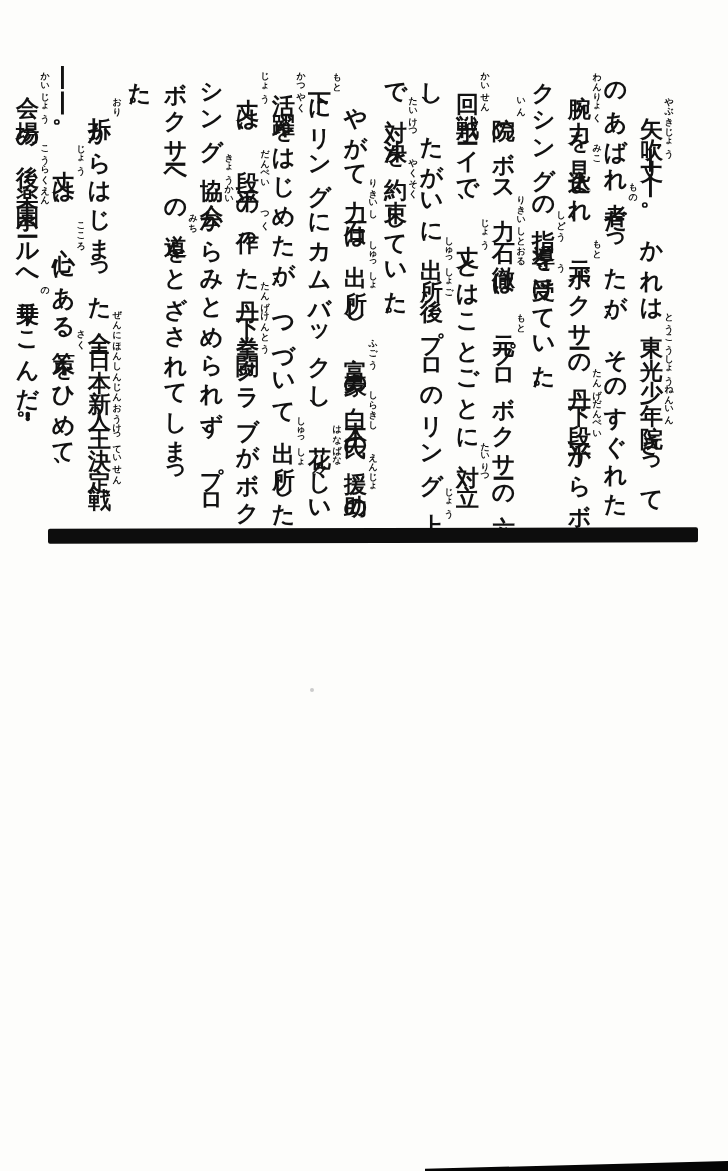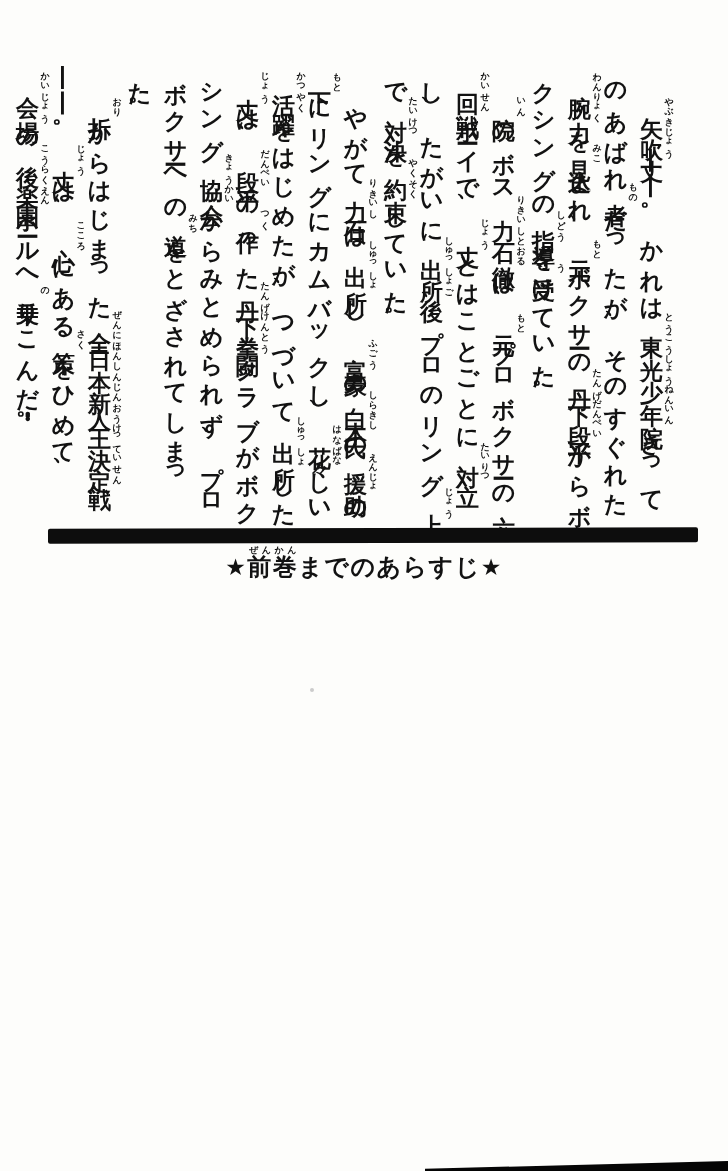--- a/index.html
+++ b/index.html
@@ -88,21 +88,18 @@
 
   <div class="synopsis">
     <p><ruby>矢吹丈<rt>やぶきじょう</rt></ruby>――。かれは<ruby>東光少年院<rt>とうこうしょうねんいん</rt></ruby>きってのあばれ<ruby>者<rt>もの</rt></ruby>だったが、そのすぐれた<ruby>腕力<rt>わんりょく</rt></ruby>を<ruby>見込<rt>みこ</rt></ruby>まれ、<ruby>元<rt>もと</rt></ruby>ボクサーの<ruby>丹下段平<rt>たんげだんぺい</rt></ruby>からボクシングの<ruby>指導<rt>しどう</rt></ruby>を<ruby>受<rt>う</rt></ruby>けていた。</p>
     <p><ruby>院<rt>いん</rt></ruby>のボス<ruby>力石徹<rt>りきいしとおる</rt></ruby>は、<ruby>元<rt>もと</rt></ruby>プロボクサーの六<ruby>回戦<rt>かいせん</rt></ruby>ボーイで、<ruby>丈<rt>じょう</rt></ruby>とはことごとに<ruby>対立<rt>たいりつ</rt></ruby>し、たがいに<ruby>出所後<rt>しゅっしょご</rt></ruby>、プロのリング<ruby>上<rt>じょう</rt></ruby>で<ruby>対決<rt>たいけつ</rt></ruby>を<ruby>約束<rt>やくそく</rt></ruby>していた。</p>
     <p>やがて<ruby>力石<rt>りきいし</rt></ruby>は<ruby>出所<rt>しゅっしょ</rt></ruby>し、<ruby>富豪<rt>ふごう</rt></ruby>の<ruby>白木氏<rt>しらきし</rt></ruby>の<ruby>援助<rt>えんじょ</rt></ruby>の<ruby>下<rt>もと</rt></ruby>にリングにカムバックし、<ruby>花々<rt>はなばな</rt></ruby>しい<ruby>活躍<rt>かつやく</rt></ruby>をはじめたが、つづいて<ruby>出所<rt>しゅっしょ</rt></ruby>した<ruby>丈<rt>じょう</rt></ruby>は、<ruby>段平<rt>だんぺい</rt></ruby>の<ruby>作<rt>つく</rt></ruby>った<ruby>丹下拳闘<rt>たんげけんとう</rt></ruby>クラブがボクシング<ruby>協会<rt>きょうかい</rt></ruby>からみとめられず、プロボクサーへの<ruby>道<rt>みち</rt></ruby>をとざされてしまった。</p>
     <p><ruby>折<rt>おり</rt></ruby>からはじまった<ruby>全日本新人王決定戦<rt>ぜんにほんしんじんおうけっていせん</rt></ruby>――。<ruby>丈<rt>じょう</rt></ruby>は、<ruby>心<rt>こころ</rt></ruby>にある<ruby>策<rt>さく</rt></ruby>をひめて、<ruby>会場<rt>かいじょう</rt></ruby>の<ruby>後楽園<rt>こうらくえん</rt></ruby>ホールへ<ruby>乗<rt>の</rt></ruby>りこんだ・・・。</p>
   </div>
 
   <div class="divider"></div>
 
-  <div class="heading">
-    <span class="star">★</span><span><ruby>前巻<rt>ぜんかん</rt></ruby>までのあらすじ</span><span class="star">★</span>
-  </div>
 
   <div class="artifact-dot"></div>
 
   <div class="corner-wedge"></div>
 
 </div>
 
 </body></html>

